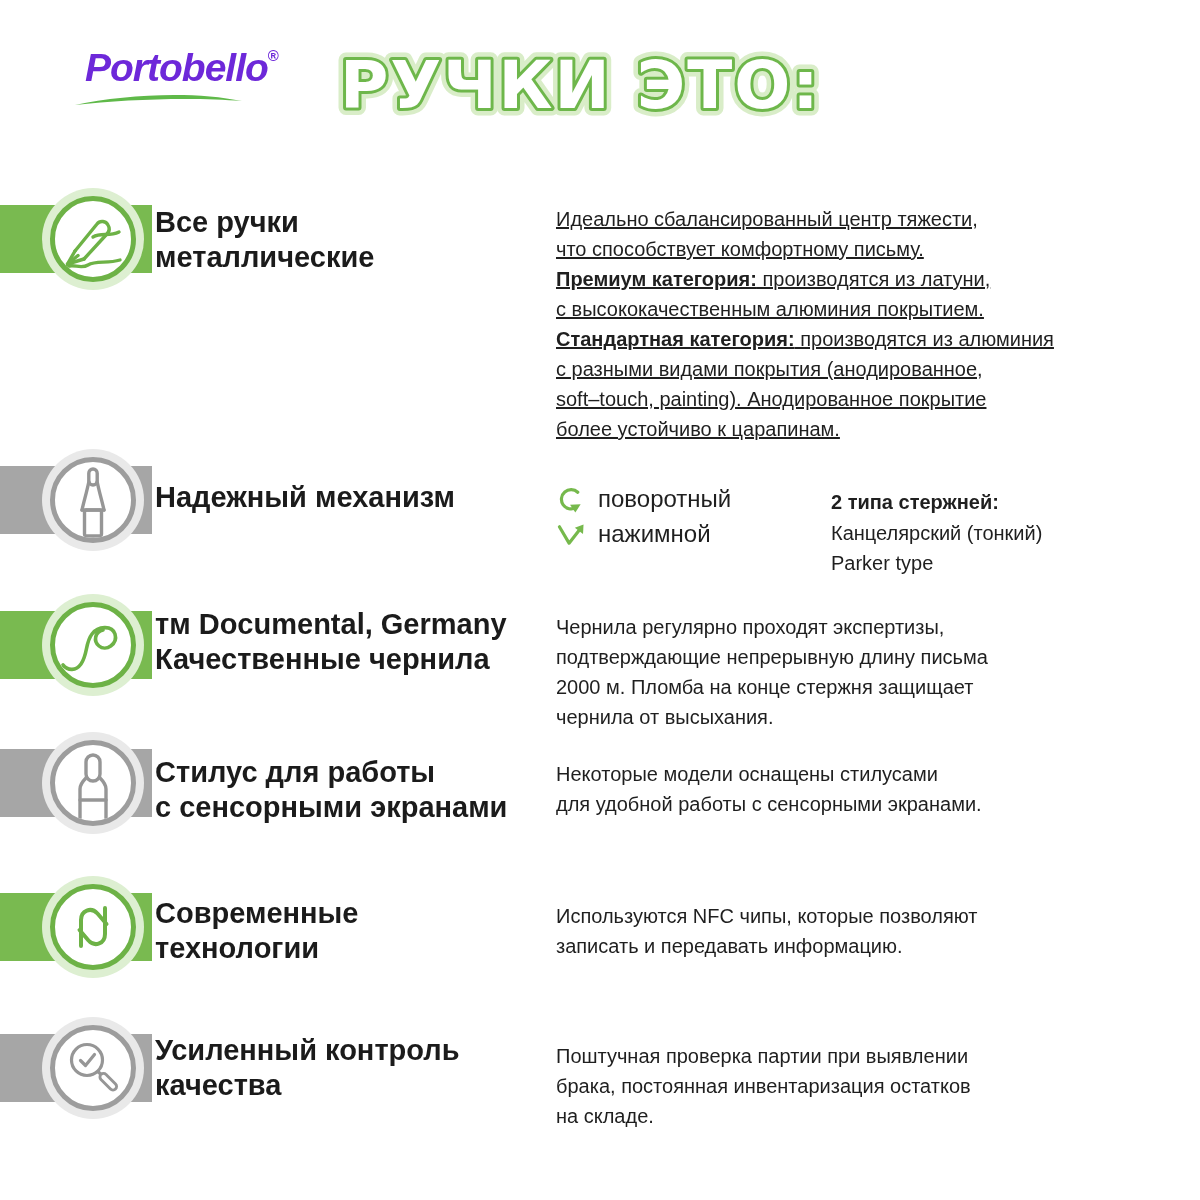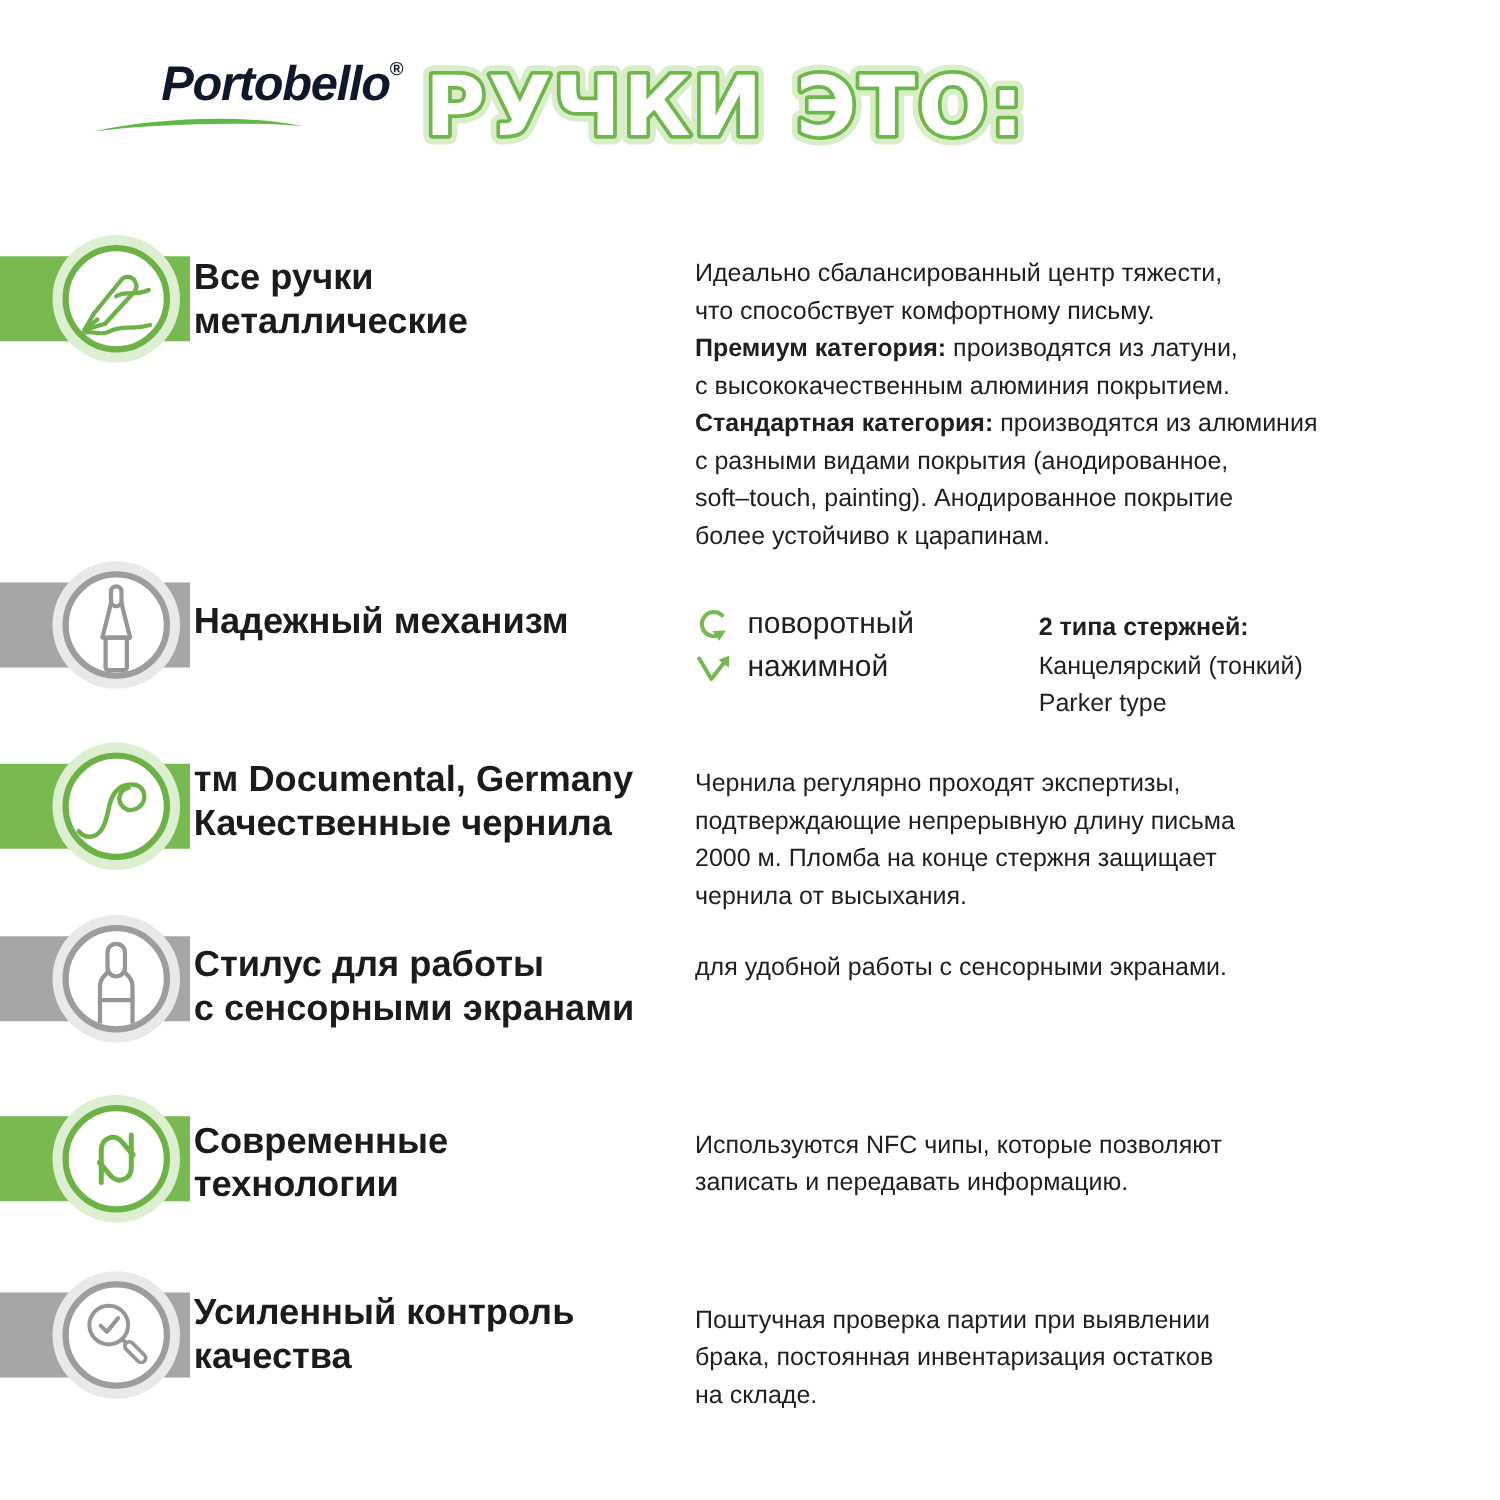--- a/index.html
+++ b/index.html
@@ -1,21 +1,21 @@
 <!DOCTYPE html>
 <html><head>
 <meta charset="utf-8">
 <style>
   * { margin:0; padding:0; box-sizing:border-box; }
   html,body { width:1200px; height:1200px; }
   body { position:relative; background:#ffffff; font-family:"Liberation Sans",sans-serif; overflow:hidden; color:#1f1f1f; }
 
   
   .logo { position:absolute; left:85px; top:46px; }
-  .logo-text { font-style:italic; font-weight:bold; font-size:39px; color:#0f172a; letter-spacing:-1px;margin-left:44px; }
+  .logo-text { font-style:italic; font-weight:bold; font-size:39px; color:#6d28d9; letter-spacing:-1px; }
   .logo-text sup { font-size:15px; vertical-align:20px; font-style:normal; }
   .swoosh { display:block; margin-left:-12px; margin-top:3px; }
   .swoosh path { fill:#5fb949; }
   .title-svg { position:absolute; left:330px; top:34px; }
   .t-glow { font-family:"DejaVu Sans",sans-serif; font-weight:bold; font-size:66px; letter-spacing:2px;
             fill:#ffffff; stroke:#d9edc8; stroke-width:15; stroke-linejoin:round; }
   .t-main { font-family:"DejaVu Sans",sans-serif; font-weight:bold; font-size:66px; letter-spacing:2px;
             fill:#ffffff; stroke:#6eb74b; stroke-width:6; paint-order:stroke; stroke-linejoin:round; }
 
   
@@ -28,21 +28,21 @@
   .green .halo { background:#ddefd1; }
   .green .ring { border-color:#6db246; }
   .gray .bar   { background:#a6a6a6; }
   .gray .halo  { background:#e9e9e9; }
   .gray .ring  { border-color:#9d9d9d; }
 
   .feature-title { position:absolute; left:155px; font-size:29px; font-weight:bold; line-height:35px;
                    color:#1b1b1b; white-space:nowrap; }
   .feature-body  { position:absolute; left:556px; font-size:20px; line-height:30px; white-space:nowrap; }
   .feature-body b { font-weight:bold; }
-  .feature-body span, .feature-body b { white-space:pre-wrap; }
+  .feature-body span, .feature-body b { white-space:pre-wrap;text-decoration:underline; }
 
   
   .r1 .bar{top:205px}.r1 .halo{top:188px}.r1 .feature-title{top:205px}.r1 .feature-body{top:204px}
   .r2 .bar{top:466px}.r2 .halo{top:449px}.r2 .feature-title{top:480px}
   .r3 .bar{top:611px}.r3 .halo{top:594px}.r3 .feature-title{top:607px}.r3 .feature-body{top:612px}
   .r4 .bar{top:749px}.r4 .halo{top:732px}.r4 .feature-title{top:755px}.r4 .feature-body{top:759px}
   .r5 .bar{top:893px}.r5 .halo{top:876px}.r5 .feature-title{top:896px}.r5 .feature-body{top:901px}
   .r6 .bar{top:1034px}.r6 .halo{top:1017px}.r6 .feature-title{top:1033px}.r6 .feature-body{top:1041px}
 
   
@@ -171,20 +171,21 @@
           <path d="M25,55 L51,55"></path>
         </g>
       </svg>
     </div>
   </div>
   <h2 class="feature-title">
     <div>Стилус для работы</div>
     <div>с сенсорными экранами</div>
   </h2>
   <div class="feature-body">
+    <div>Некоторые модели оснащены стилусами</div>
     <div>для удобной работы с сенсорными экранами.</div>
   </div>
 </section>
 
 <section class="feature green r5">
   <div class="bar"></div>
   <div class="halo">
     <div class="ring">
       <svg width="76" height="76" viewBox="0 0 76 76">
         <g fill="none" stroke="#6db246" stroke-width="4" stroke-linecap="round">

